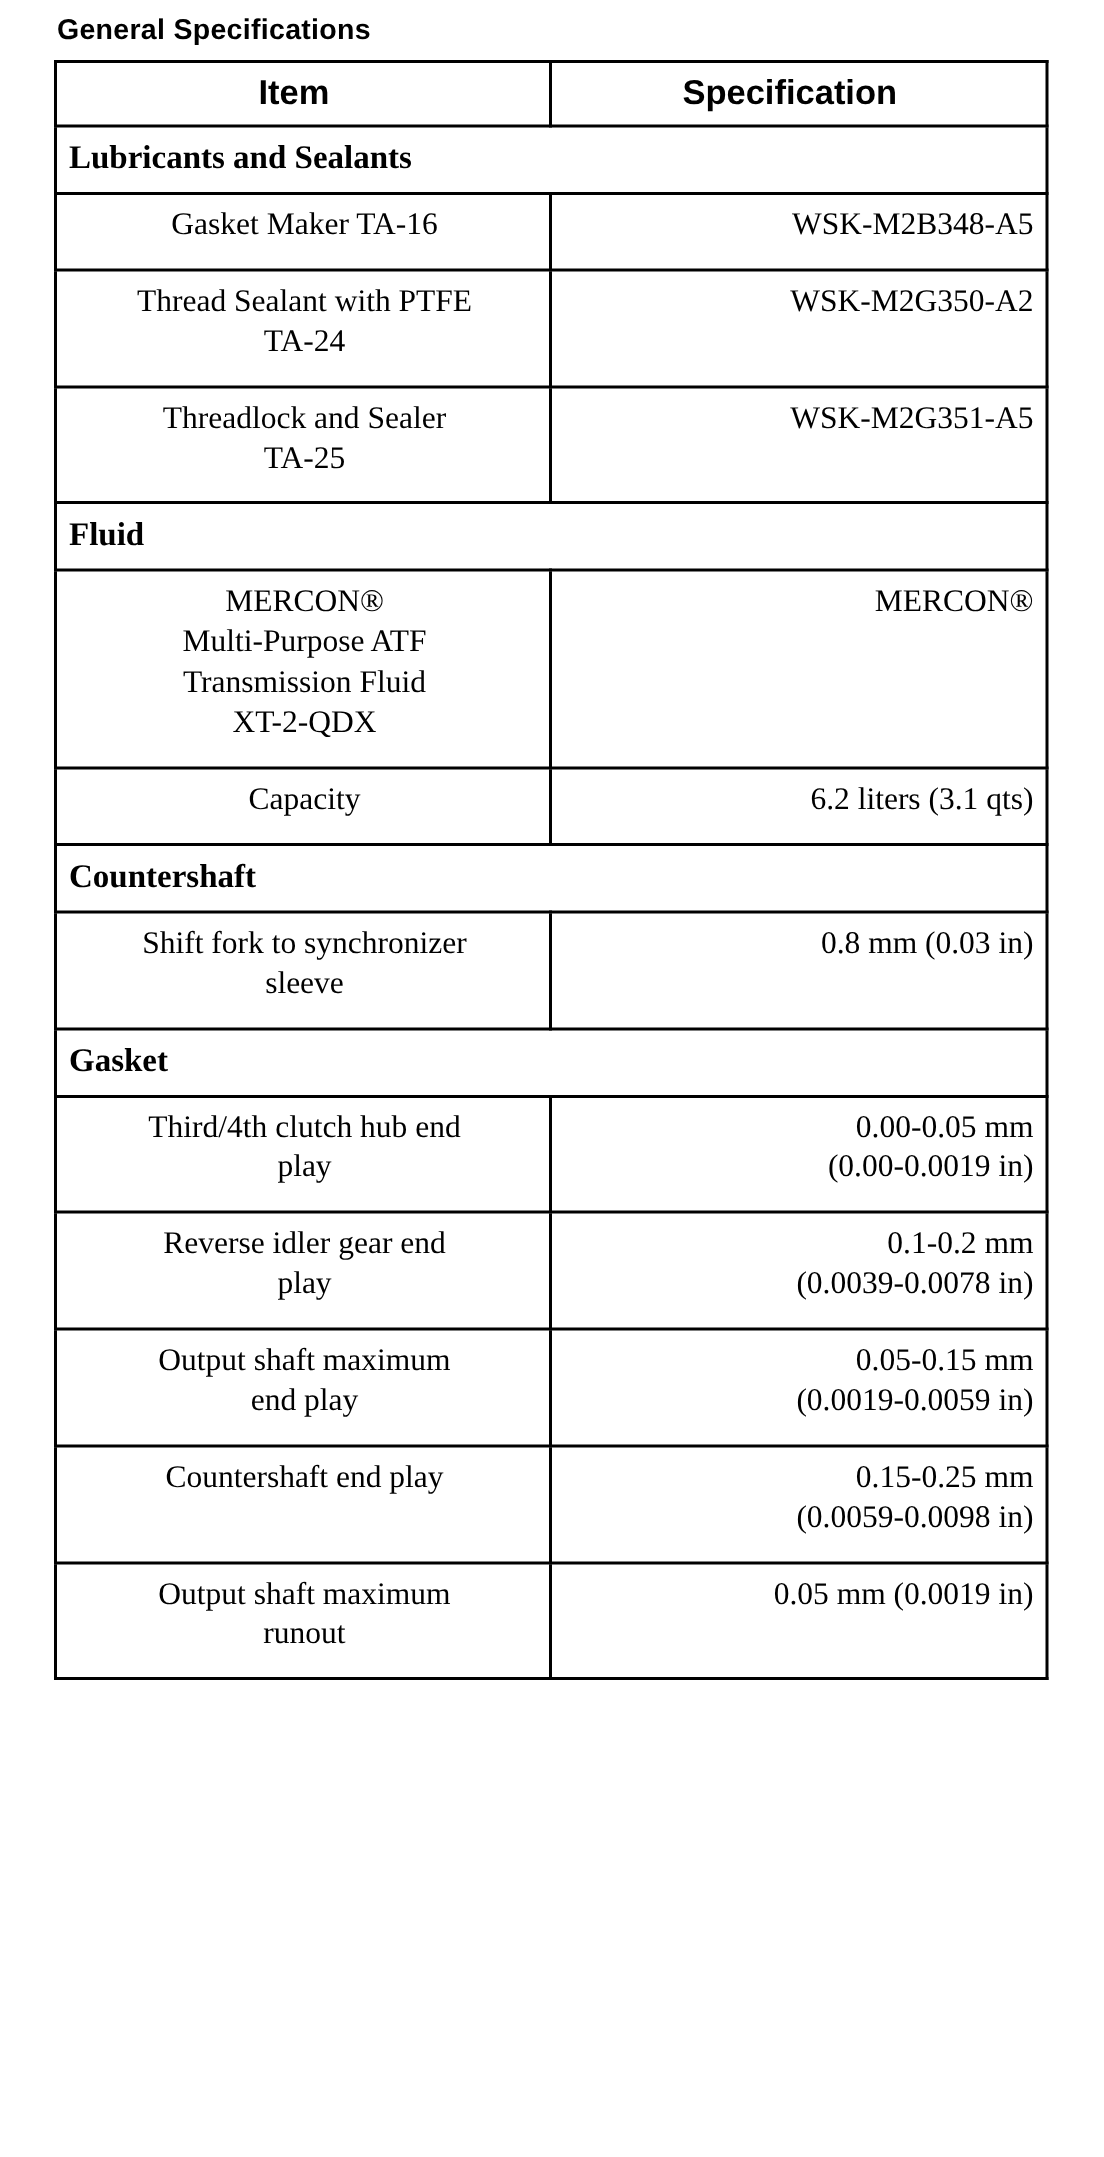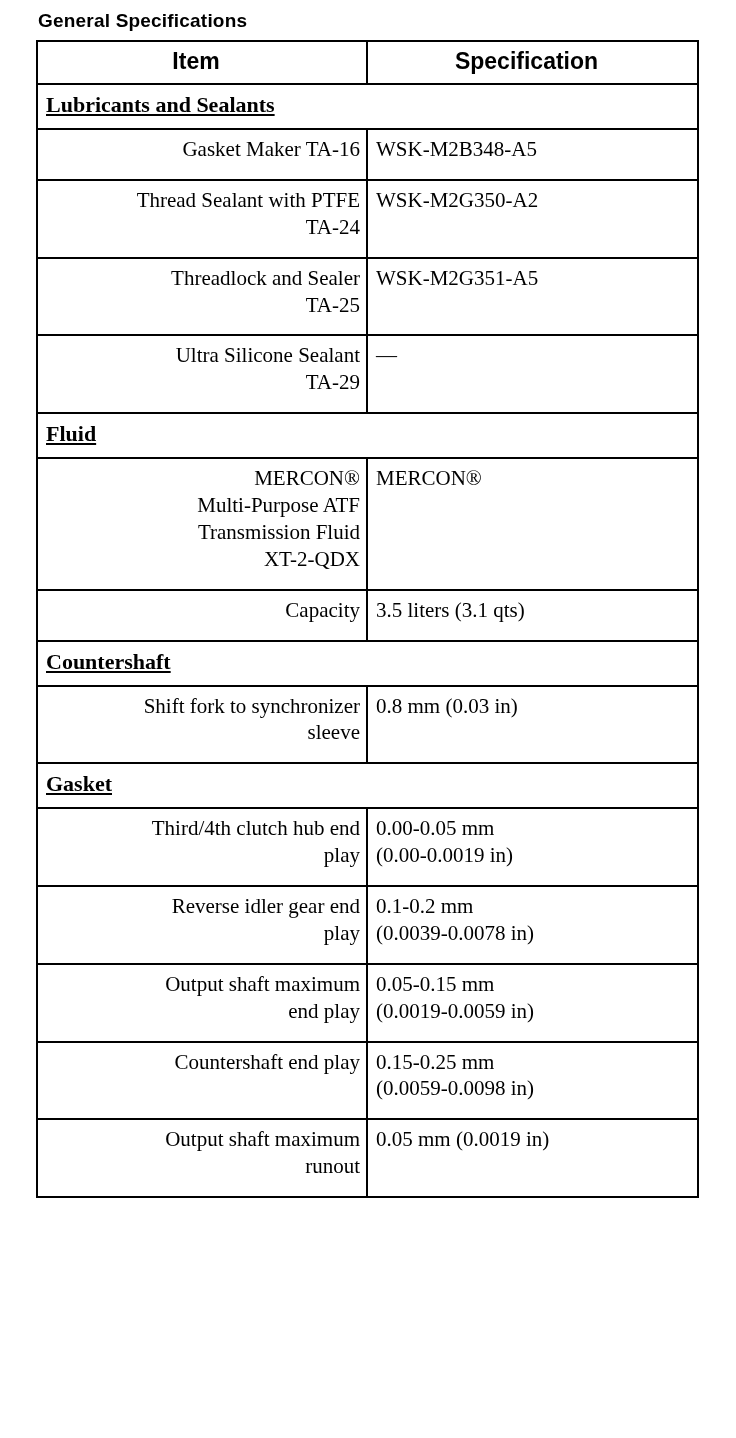--- a/index.html
+++ b/index.html
@@ -40,35 +40,34 @@
     font-weight: bold;
     font-size: 23px;
     text-align: center;
     padding: 6px 16px 8px 4px;
   }
   td.section-cell {
     font-family: "Liberation Serif", serif;
     font-weight: bold;
     font-size: 22px;
     padding: 7px 6px 10px 8px;
-    text-decoration: underline;
   }
   td.item-cell {
     font-size: 21px;
     line-height: 1.28;
     padding: 6px 6px 16px 8px;
     white-space: pre-line;
-    text-align: right;
+    text-align: center;
   }
   td.spec-cell {
     font-size: 21px;
     line-height: 1.28;
     padding: 6px 8px 16px 8px;
     white-space: pre-line;
-    text-align: left;
+    text-align: right;
   }
 </style>
 </head>
 <body>
 
 <div class="page">
   <div class="doc-title">General Specifications</div>
 
   <table class="spec-table">
     <colgroup>
@@ -93,37 +92,32 @@
           <td class="item-cell">Thread Sealant with PTFE
 TA-24</td>
           <td class="spec-cell">WSK-M2G350-A2</td>
         </tr>
         <tr>
           <td class="item-cell">Threadlock and Sealer
 TA-25</td>
           <td class="spec-cell">WSK-M2G351-A5</td>
         </tr>
         <tr>
-          <td class="item-cell">Ultra Silicone Sealant
-TA-29</td>
-          <td class="spec-cell">—</td>
-        </tr>
-        <tr>
           <td class="section-cell" colspan="2">Fluid</td>
         </tr>
         <tr>
           <td class="item-cell">MERCON®
 Multi-Purpose ATF
 Transmission Fluid
 XT-2-QDX</td>
           <td class="spec-cell">MERCON®</td>
         </tr>
         <tr>
           <td class="item-cell">Capacity</td>
-          <td class="spec-cell">3.5 liters (3.1 qts)</td>
+          <td class="spec-cell">6.2 liters (3.1 qts)</td>
         </tr>
         <tr>
           <td class="section-cell" colspan="2">Countershaft</td>
         </tr>
         <tr>
           <td class="item-cell">Shift fork to synchronizer
 sleeve</td>
           <td class="spec-cell">0.8 mm (0.03 in)</td>
         </tr>
         <tr>

